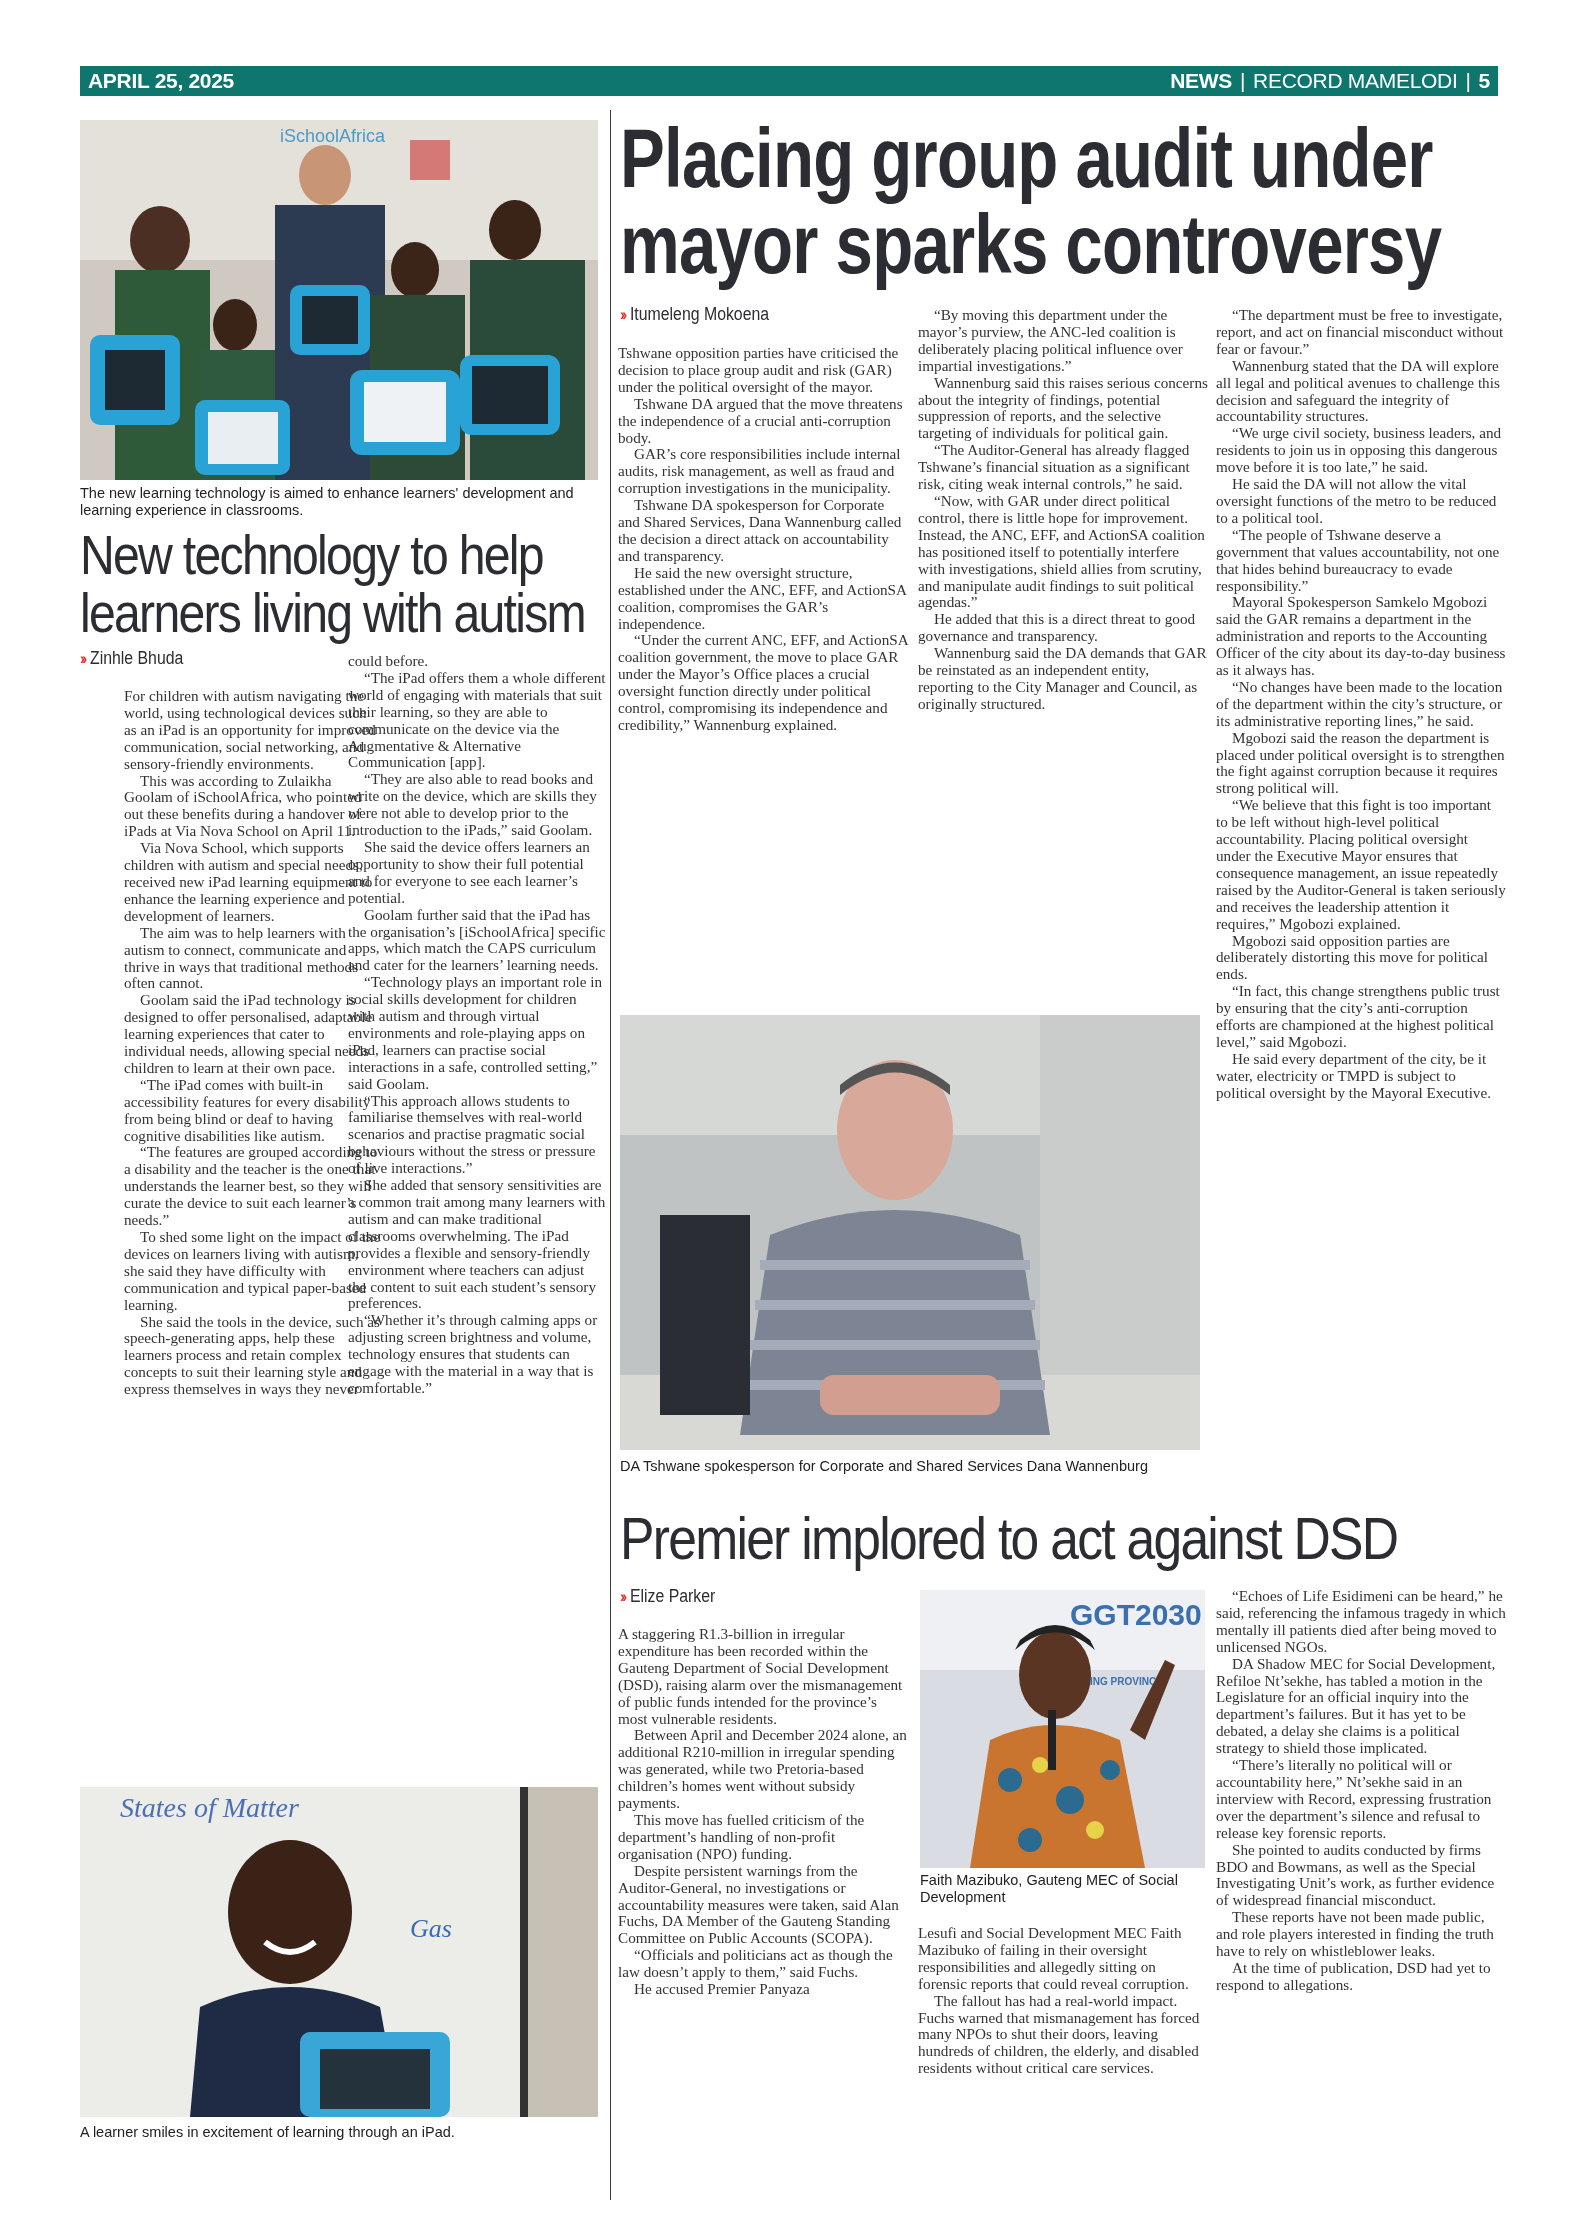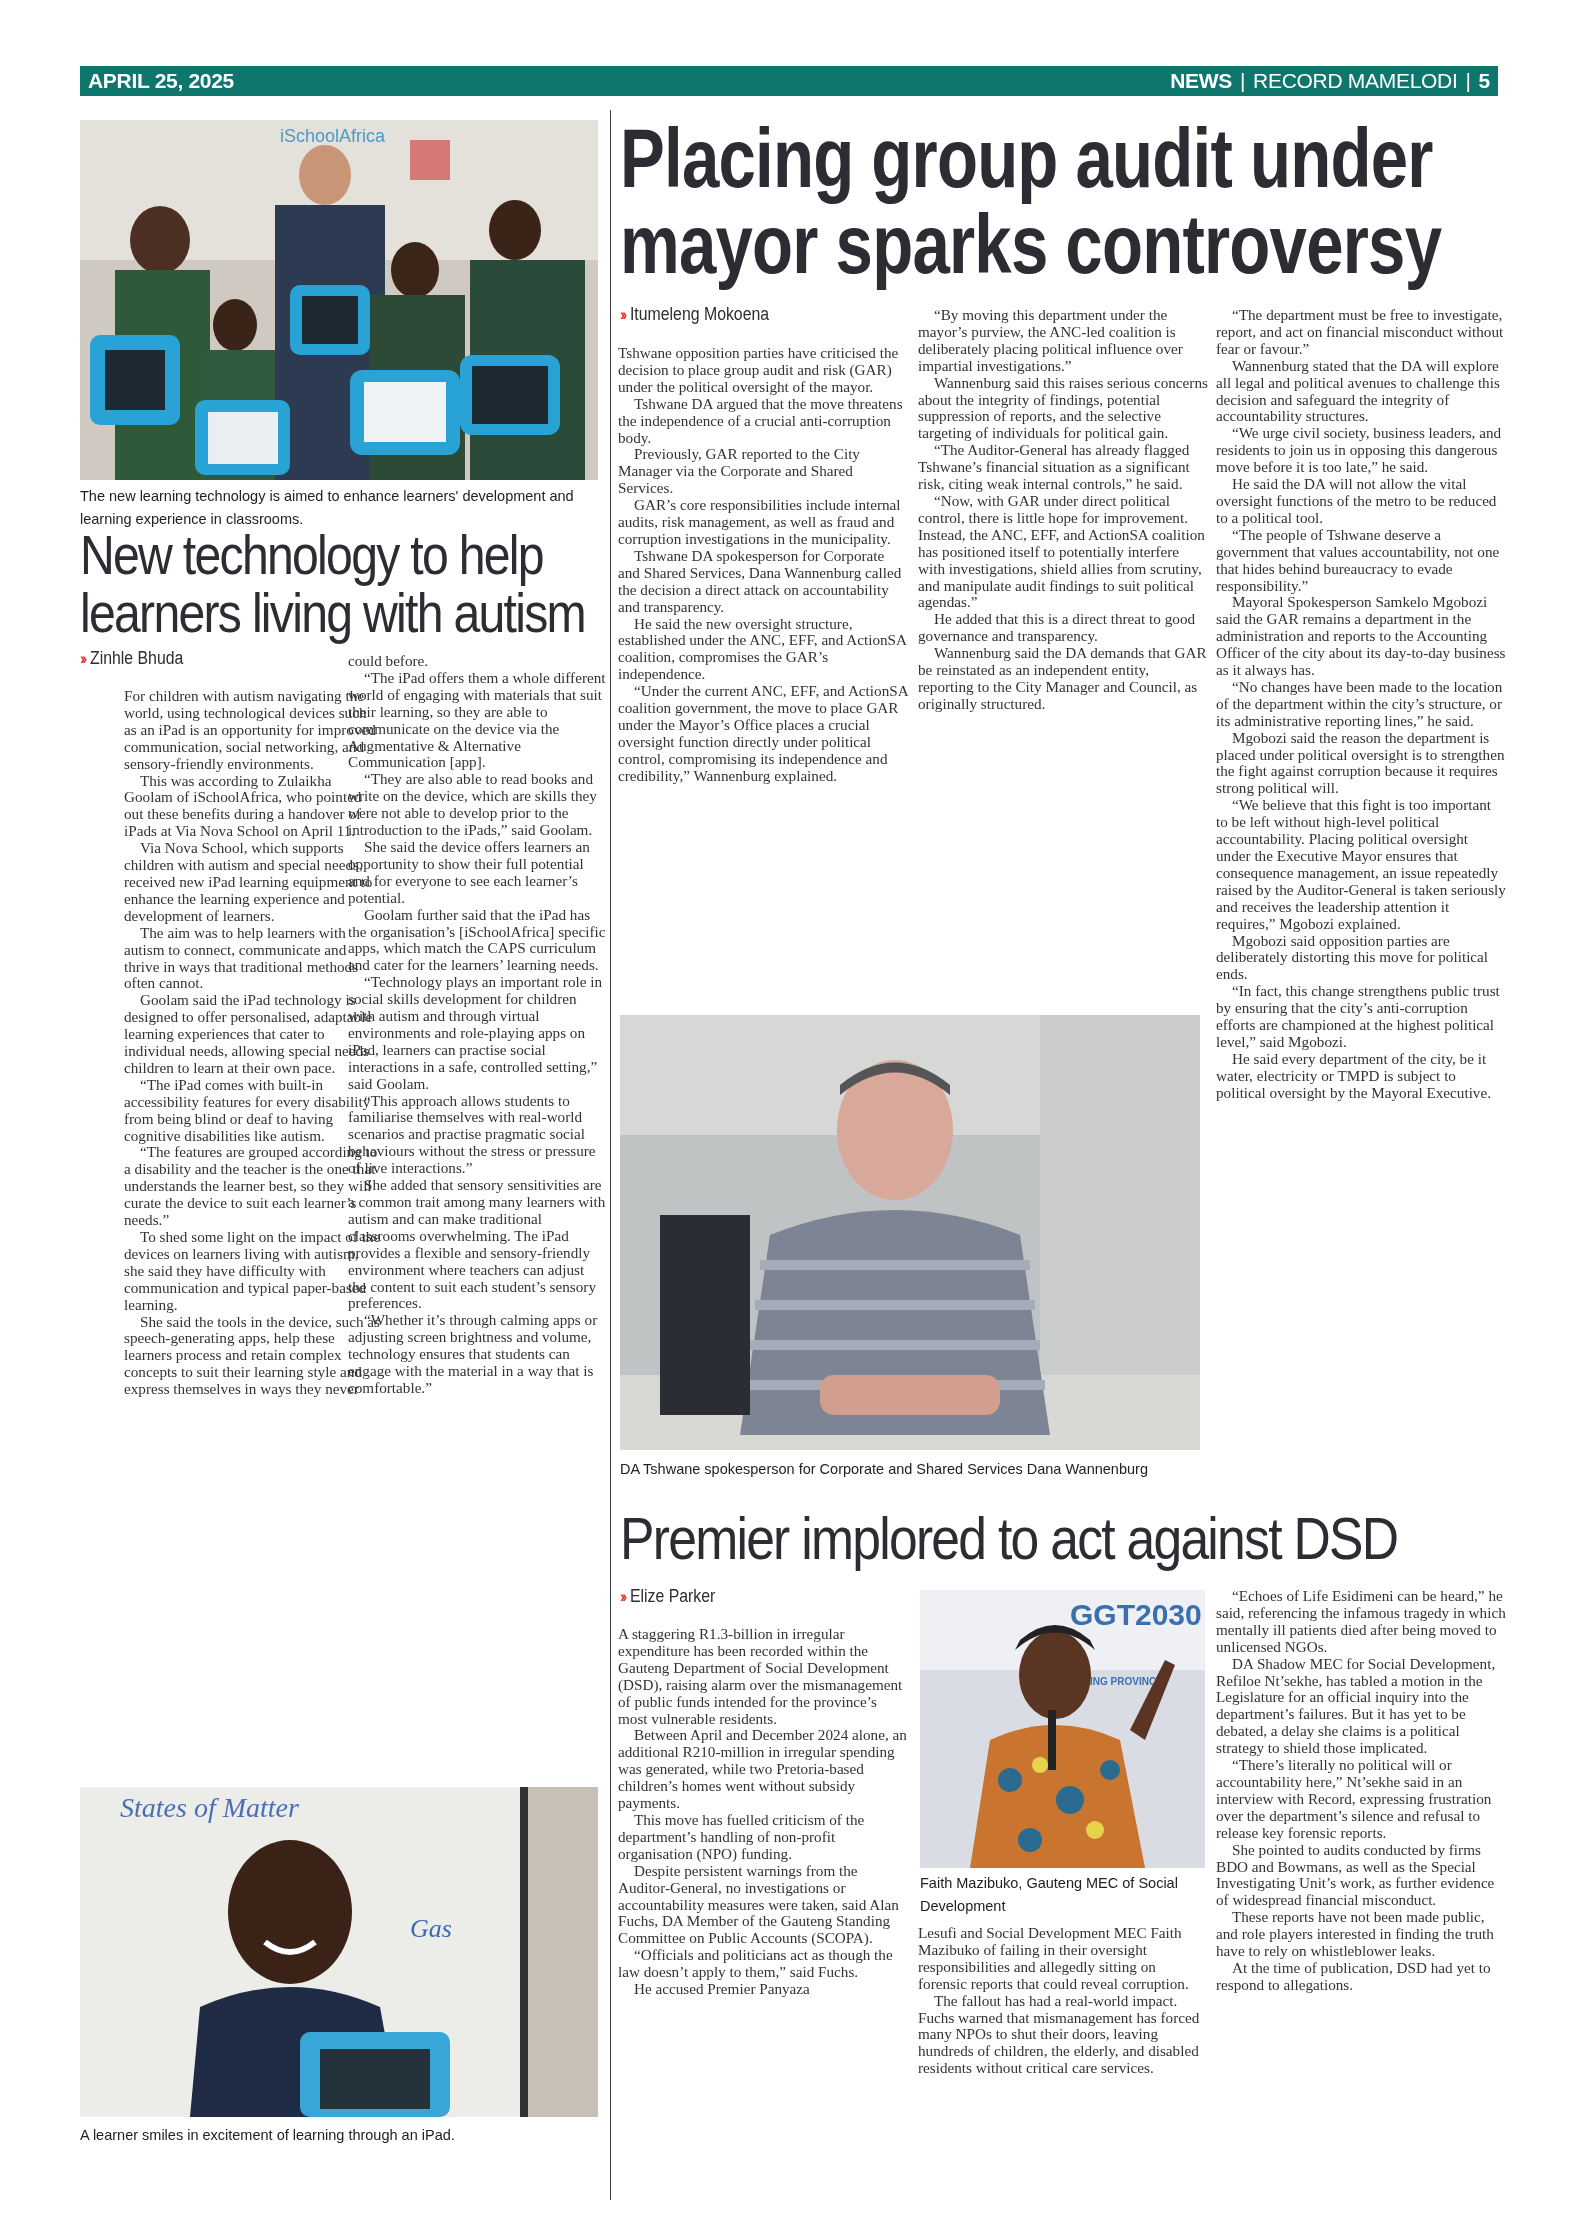--- a/index.html
+++ b/index.html
@@ -16,21 +16,21 @@
   .header-bar .section-name { font-weight: normal; }
   .header-bar .sep { font-weight: normal; }
 
   
   .vrule { background: #3a3a3a; width: 1px; }
 
   
   .photo { overflow: hidden; }
   .photo svg { width: 100%; height: 100%; display: block; }
 
-  .caption { font-family: "Liberation Sans", sans-serif; font-size: 14.5px; line-height: 23px; color: #222; }
+  .caption { font-family: "Liberation Sans", sans-serif; font-size: 14.5px; line-height: 17px; color: #222; }
 
   .headline-light { font-family: "Liberation Sans", sans-serif; font-weight: normal; color: #2c2d33;
     letter-spacing: -2px; transform: scaleX(0.86); transform-origin: left top; white-space: nowrap; }
   .headline-bold { font-family: "Liberation Sans", sans-serif; font-weight: bold; color: #2c2d33;
     letter-spacing: -1px; transform: scaleX(0.80); transform-origin: left top; white-space: nowrap; line-height: 1.02; }
 
   .byline { font-family: "Liberation Sans", sans-serif; font-size: 18px; color: #2c2d33; display: flex; align-items: center; gap: 6px; transform: scaleX(0.88); transform-origin: left; white-space: nowrap; }
   .byline .chev { color: #e8332a; font-weight: bold; font-size: 17px; letter-spacing: -3px; }
 
   .col { font-size: 15.2px; line-height: 16.9px; color: #333; text-align: left; }
@@ -142,21 +142,20 @@
 </div>
 
 <div class="abs byline" style="left:620px; top:304px;">
   <span class="chev">››</span>
   <span>Itumeleng Mokoena</span>
 </div>
 
 <div class="abs col" style="left:618px; top:345px; width:290px;">
   <p class="first">Tshwane opposition parties have criticised the decision to place group audit and risk (GAR) under the political oversight of the mayor.</p>
   <p>Tshwane DA argued that the move threatens the independence of a crucial anti-corruption body.</p>
-  <p>Previously, GAR reported to the City Manager via the Corporate and Shared Services.</p>
   <p>GAR’s core responsibilities include internal audits, risk management, as well as fraud and corruption investigations in the municipality.</p>
   <p>Tshwane DA spokesperson for Corporate and Shared Services, Dana Wannenburg called the decision a direct attack on accountability and transparency.</p>
   <p>He said the new oversight structure, established under the ANC, EFF, and ActionSA coalition, compromises the GAR’s independence.</p>
   <p>“Under the current ANC, EFF, and ActionSA coalition government, the move to place GAR under the Mayor’s Office places a crucial oversight function directly under political control, compromising its independence and credibility,” Wannenburg explained.</p>
 </div>
 
 <div class="abs col" style="left:918px; top:307px; width:290px;">
   <p>“By moving this department under the mayor’s purview, the ANC-led coalition is deliberately placing political influence over impartial investigations.”</p>
   <p>Wannenburg said this raises serious concerns about the integrity of findings, potential suppression of reports, and the selective targeting of individuals for political gain.</p>
   <p>“The Auditor-General has already flagged Tshwane’s financial situation as a significant risk, citing weak internal controls,” he said.</p>

